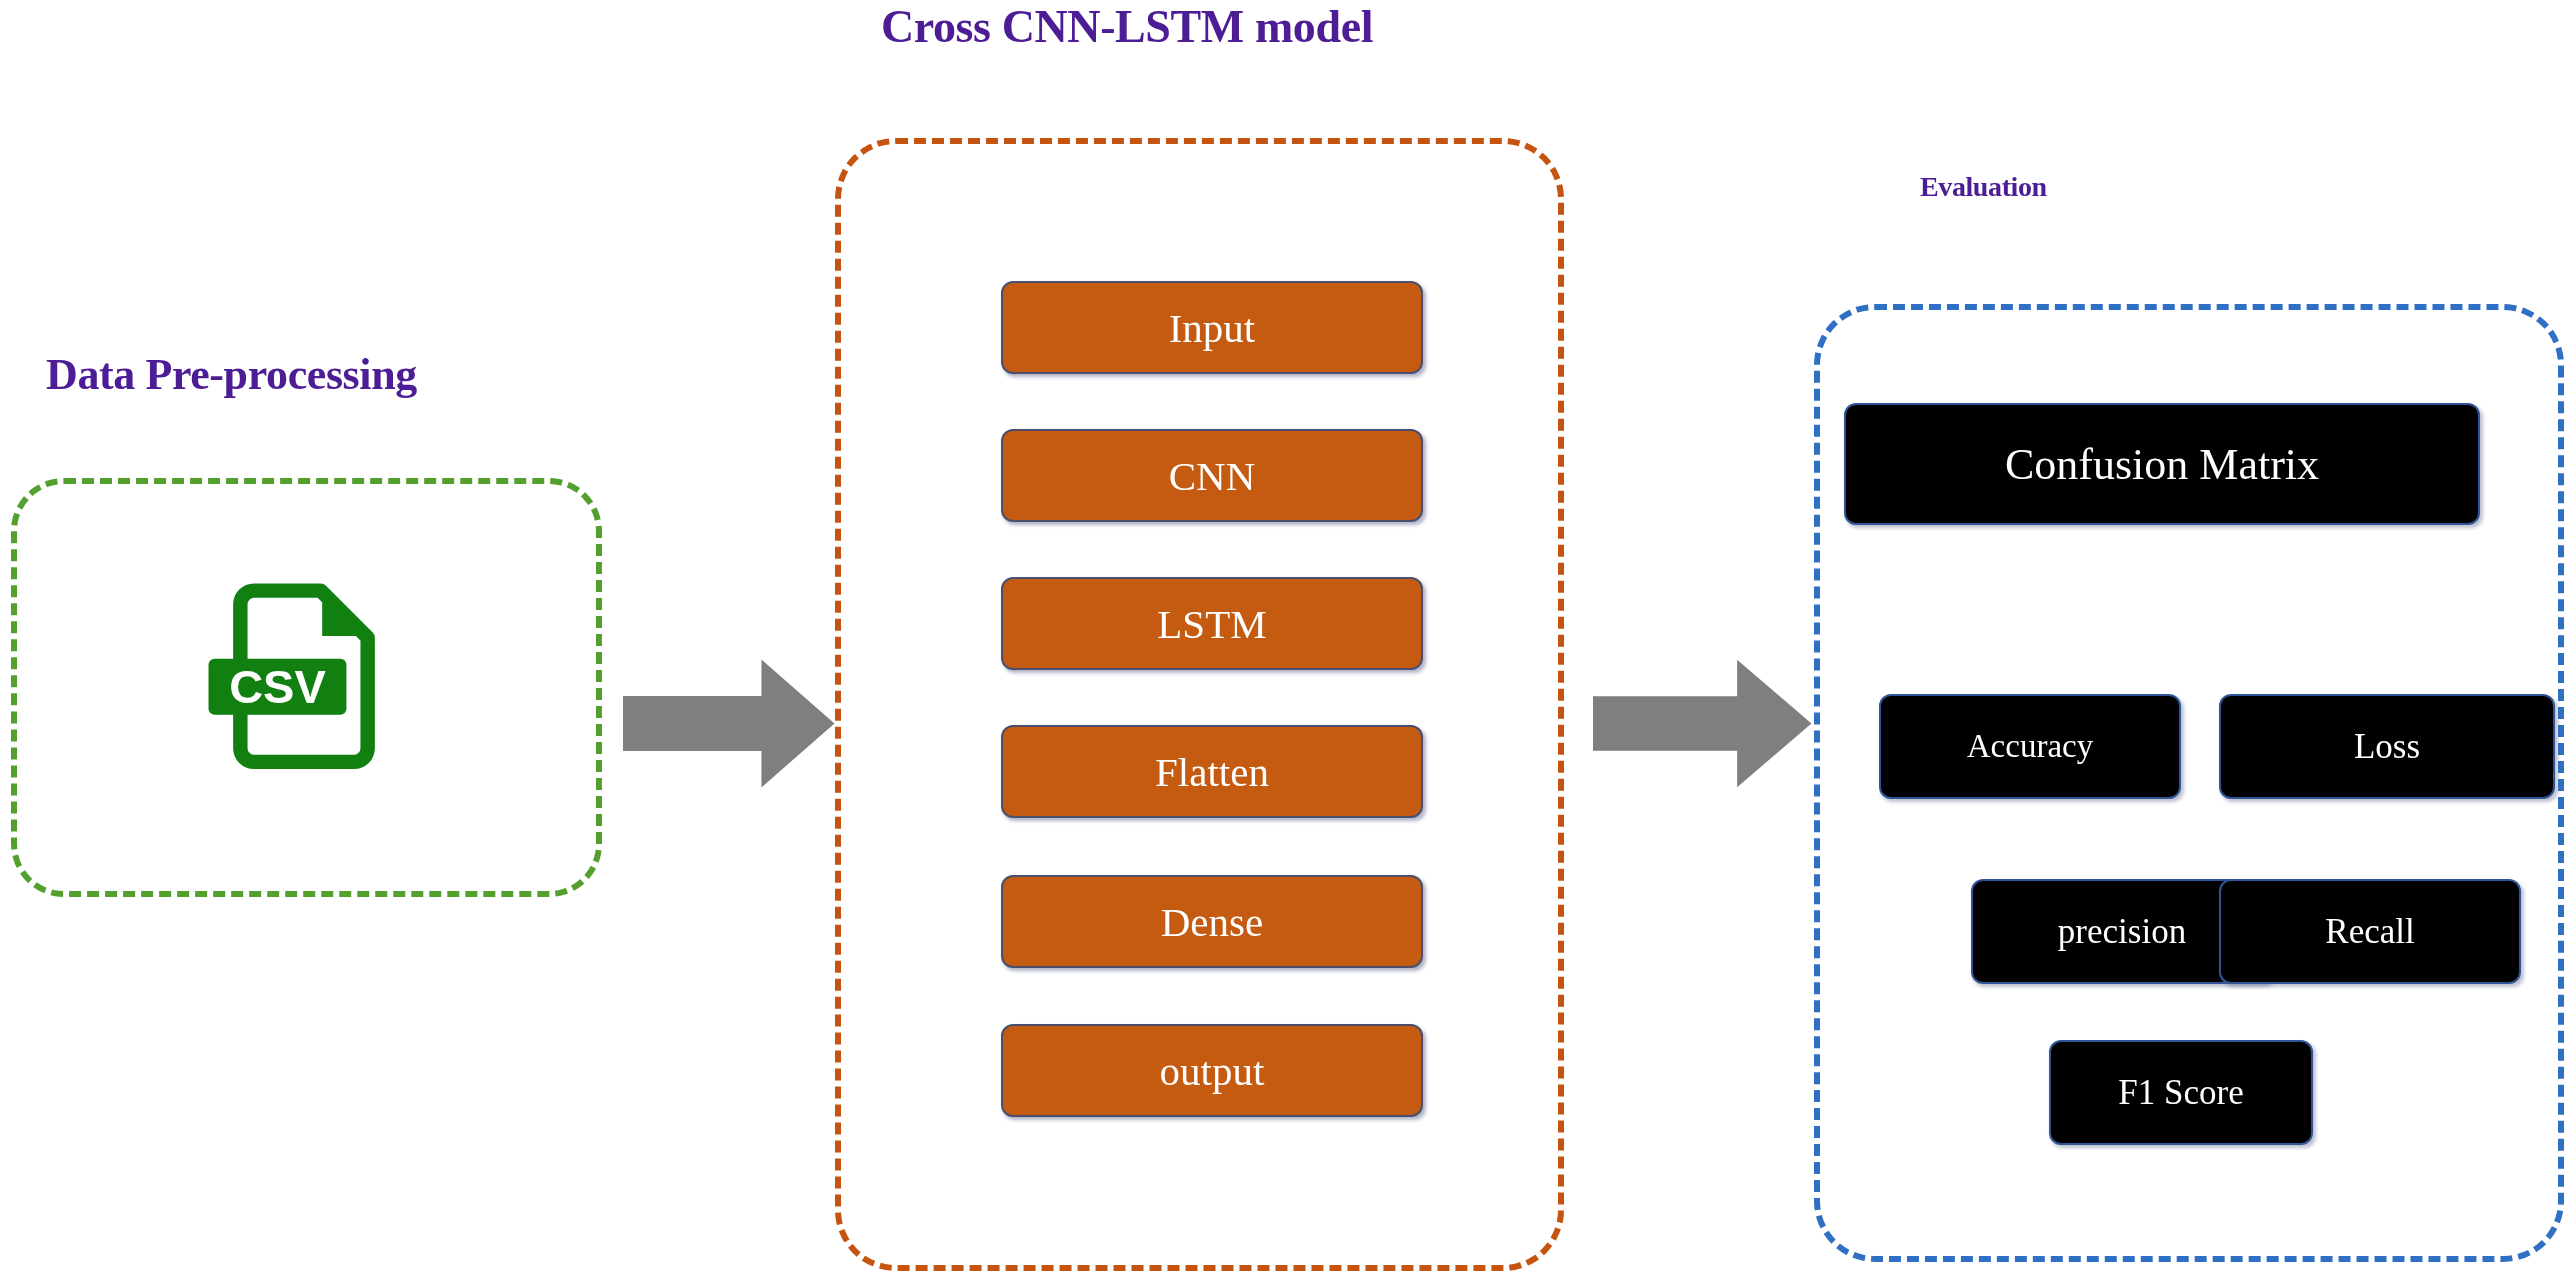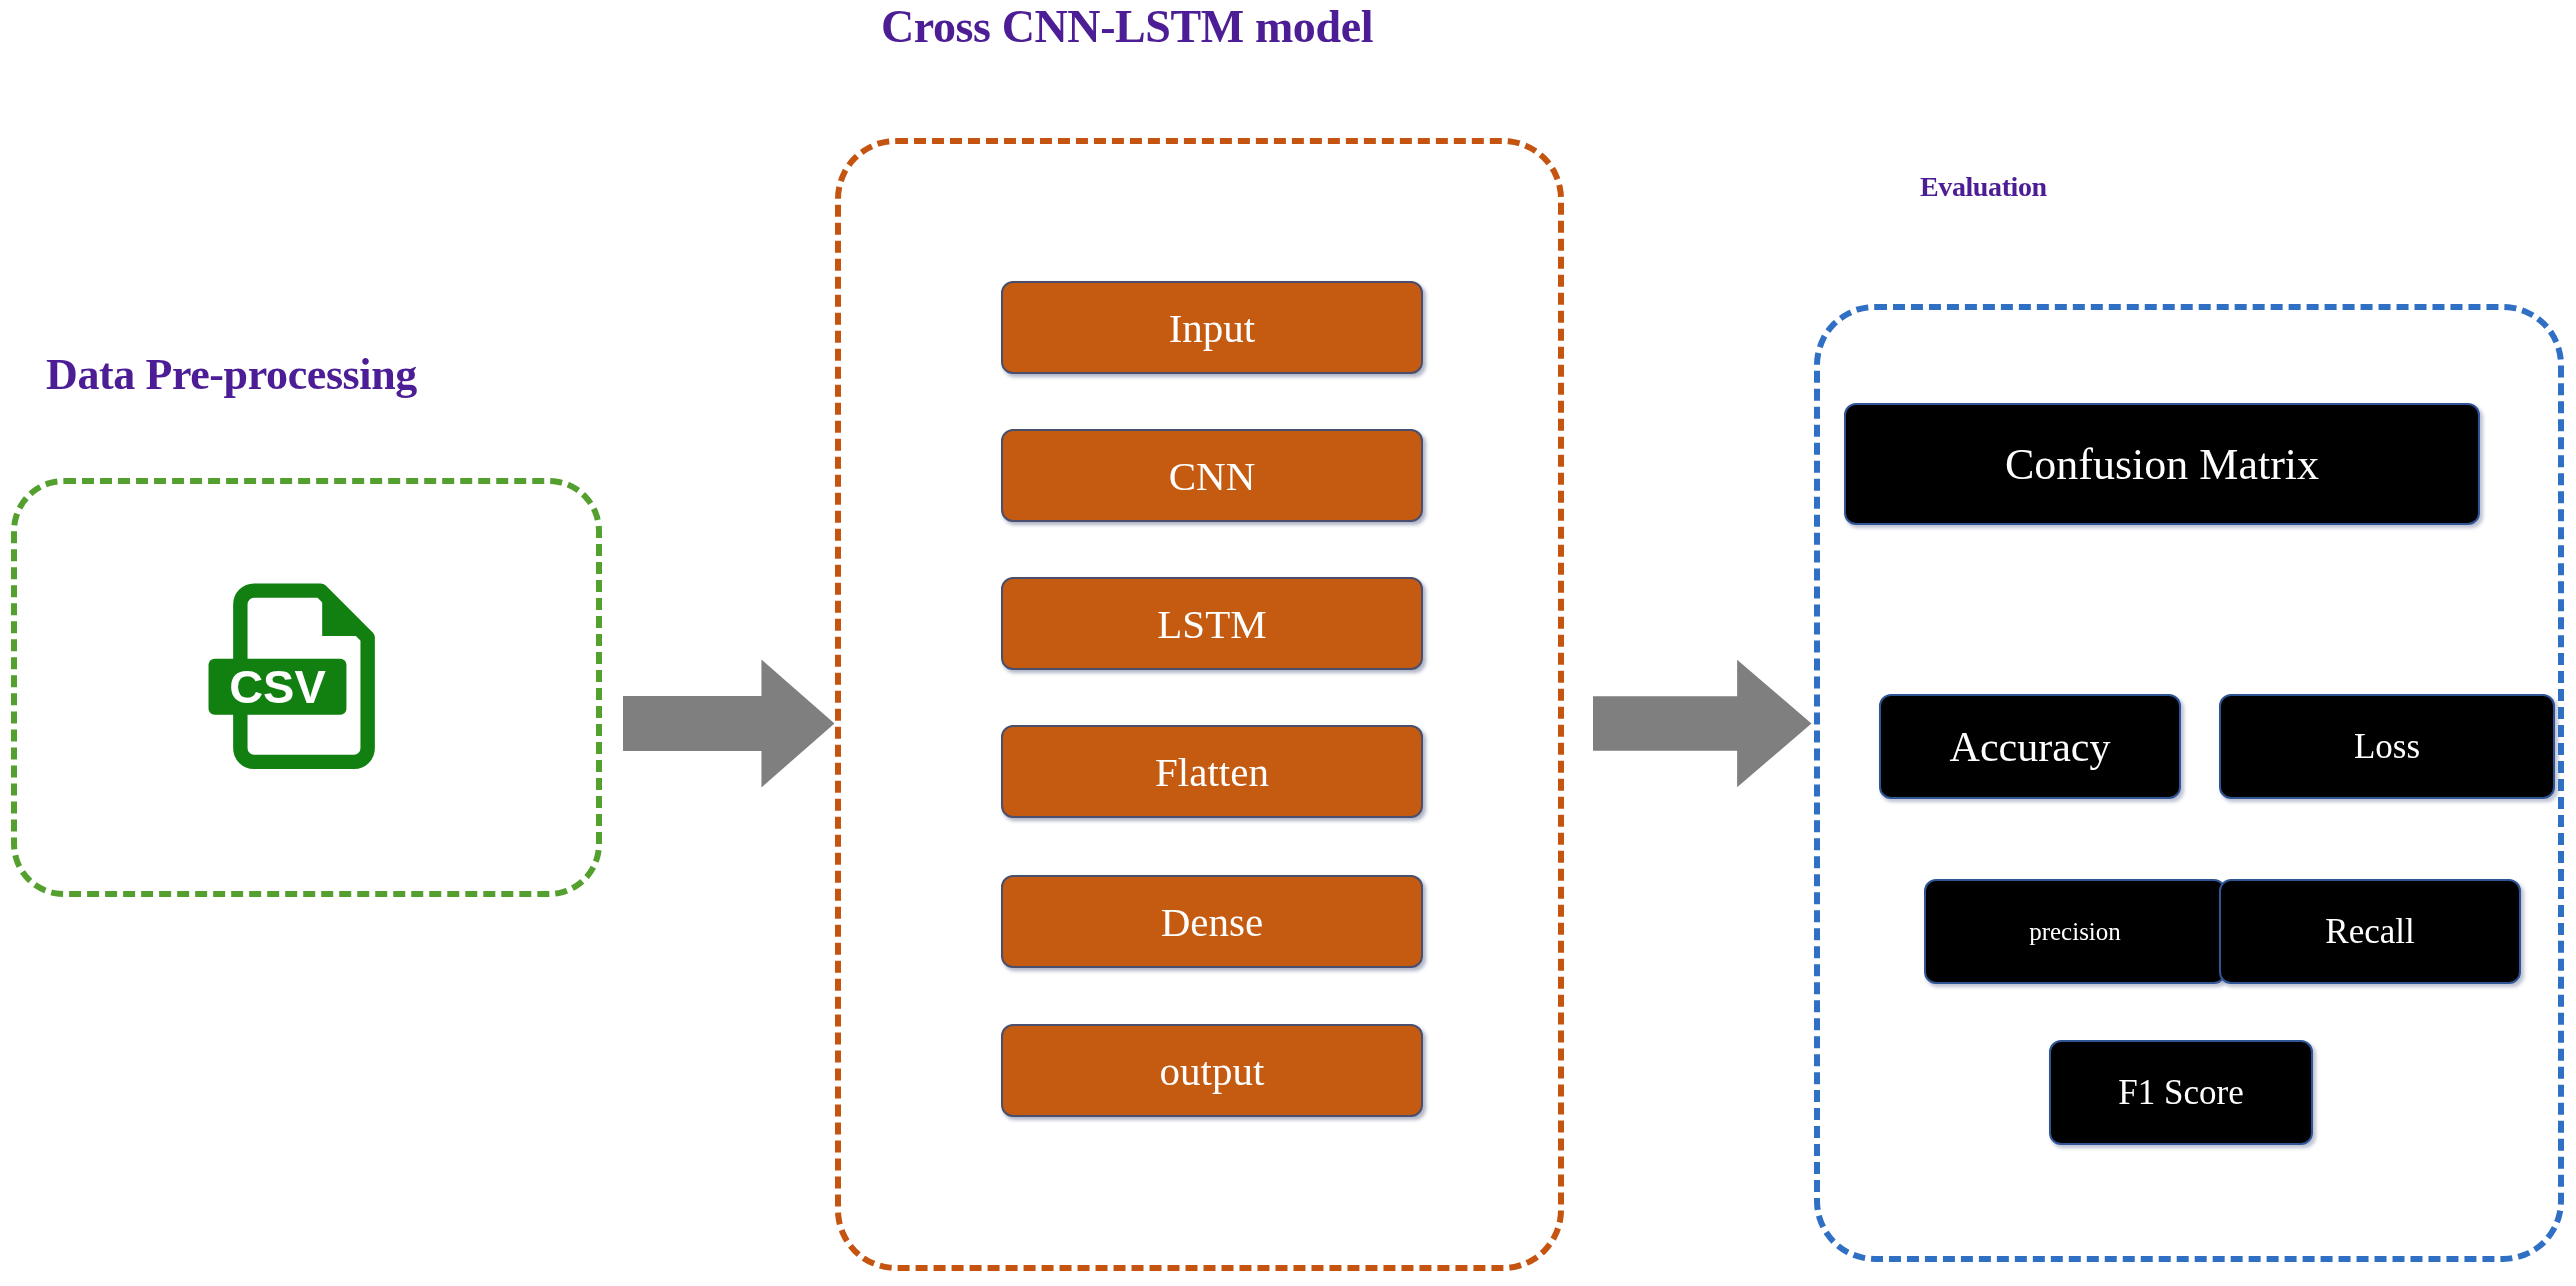--- a/index.html
+++ b/index.html
@@ -129,29 +129,29 @@
     color: #ffffff;
     font-family: "Liberation Serif", "DejaVu Serif", serif;
     box-shadow: 2.3px 3px 3.8px rgba(90,100,140,0.40);
   }
   #eval-confusion-matrix {
     left: 1844px; top: 403px; width: 636px; height: 122px;
     font-size: 44px;
   }
   #eval-accuracy {
     left: 1879px; top: 694px; width: 302px; height: 105px;
-    font-size: 42px;
+    font-size: 33px;
   }
   #eval-loss {
     left: 2219px; top: 694px; width: 336px; height: 105px;
     font-size: 35px;
   }
   #eval-precision {
-    left: 1924px; top: 879px; width: 302px; height: 105px;
-    font-size: 25px;
+    left: 1971px; top: 879px; width: 302px; height: 105px;
+    font-size: 35px;
   }
   #eval-recall {
     left: 2219px; top: 879px; width: 302px; height: 105px;
     font-size: 35px;
   }
   #eval-f1 {
     left: 2049px; top: 1040px; width: 264px; height: 105px;
     font-size: 35px;
   }
 </style>

